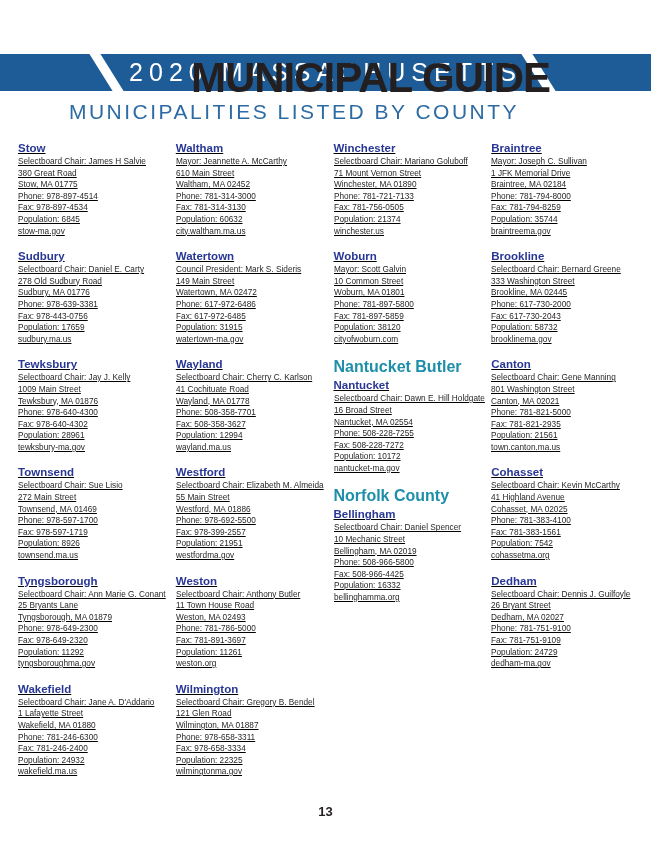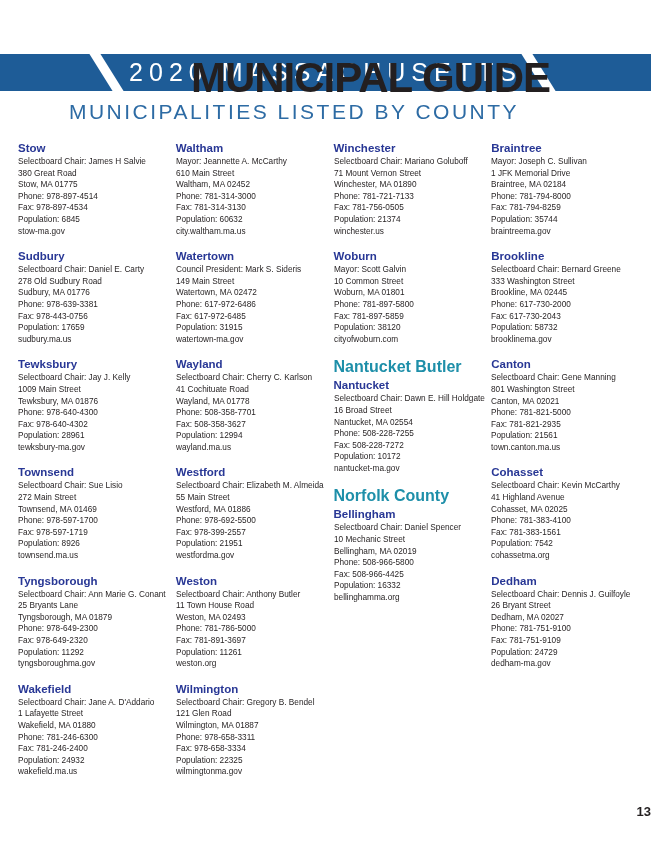--- a/index.html
+++ b/index.html
@@ -34,36 +34,36 @@
     text-align:center;font-size:21px;line-height:26px;font-weight:normal;
     letter-spacing:2.5px;color:var(--subtitle-blue,#2d6ba4);
   }
   
   .columns{
     position:absolute;top:141px;left:18px;right:4px;
     display:grid;grid-template-columns:repeat(4,1fr);column-gap:2px;
     align-items:start;
   }
   .col{min-width:0;}
-  .muni{margin:0 0 13px 0;}
+  .muni{margin:0 0 13px 0;text-decoration:underline;}
   .muni-name{
     margin:0;font-size:11.5px;line-height:14px;font-weight:bold;
     color:var(--municipality-blue,#283795);white-space:nowrap;
   }
   .line{
     font-size:9.4px;line-height:11.6px;color:var(--body-text,#231f20);
     white-space:nowrap;transform:scaleX(0.88);transform-origin:0 50%;
   }
   h3.county{
     margin:3px 0 2px 0;font-size:16px;line-height:19px;font-weight:bold;
     color:var(--county-teal,#1e8fa9);white-space:nowrap;
   }
   
   .footer{
-    position:absolute;bottom:25px;left:0;width:651px;text-align:right;
+    position:absolute;bottom:25px;left:0;width:651px;text-align:center;
   }
   .page-number{
     font-size:13px;font-weight:bold;color:var(--title-dark,#231f20);
   }
 </style>
 </head>
 <body style="--banner-blue: #1e5c97; --title-dark: #231f20; --subtitle-blue: #2d6ba4; --county-teal: #1e8fa9; --municipality-blue: #283795; --body-text: #231f20;">
 
 <div class="page">
   <header>

